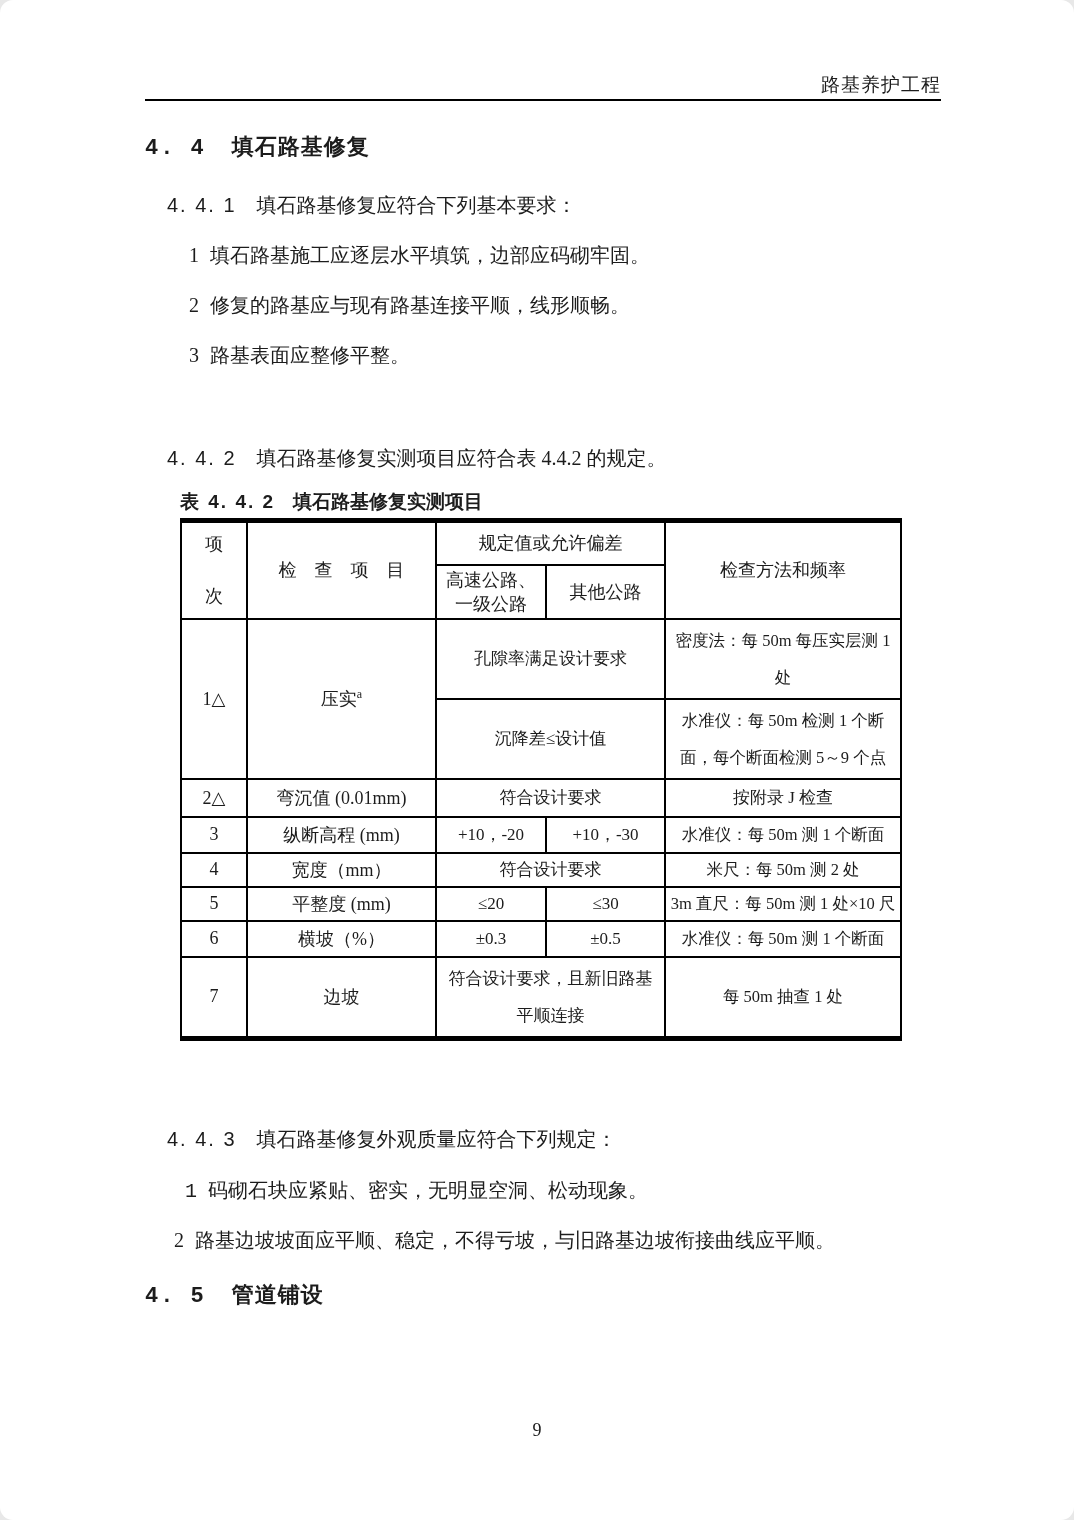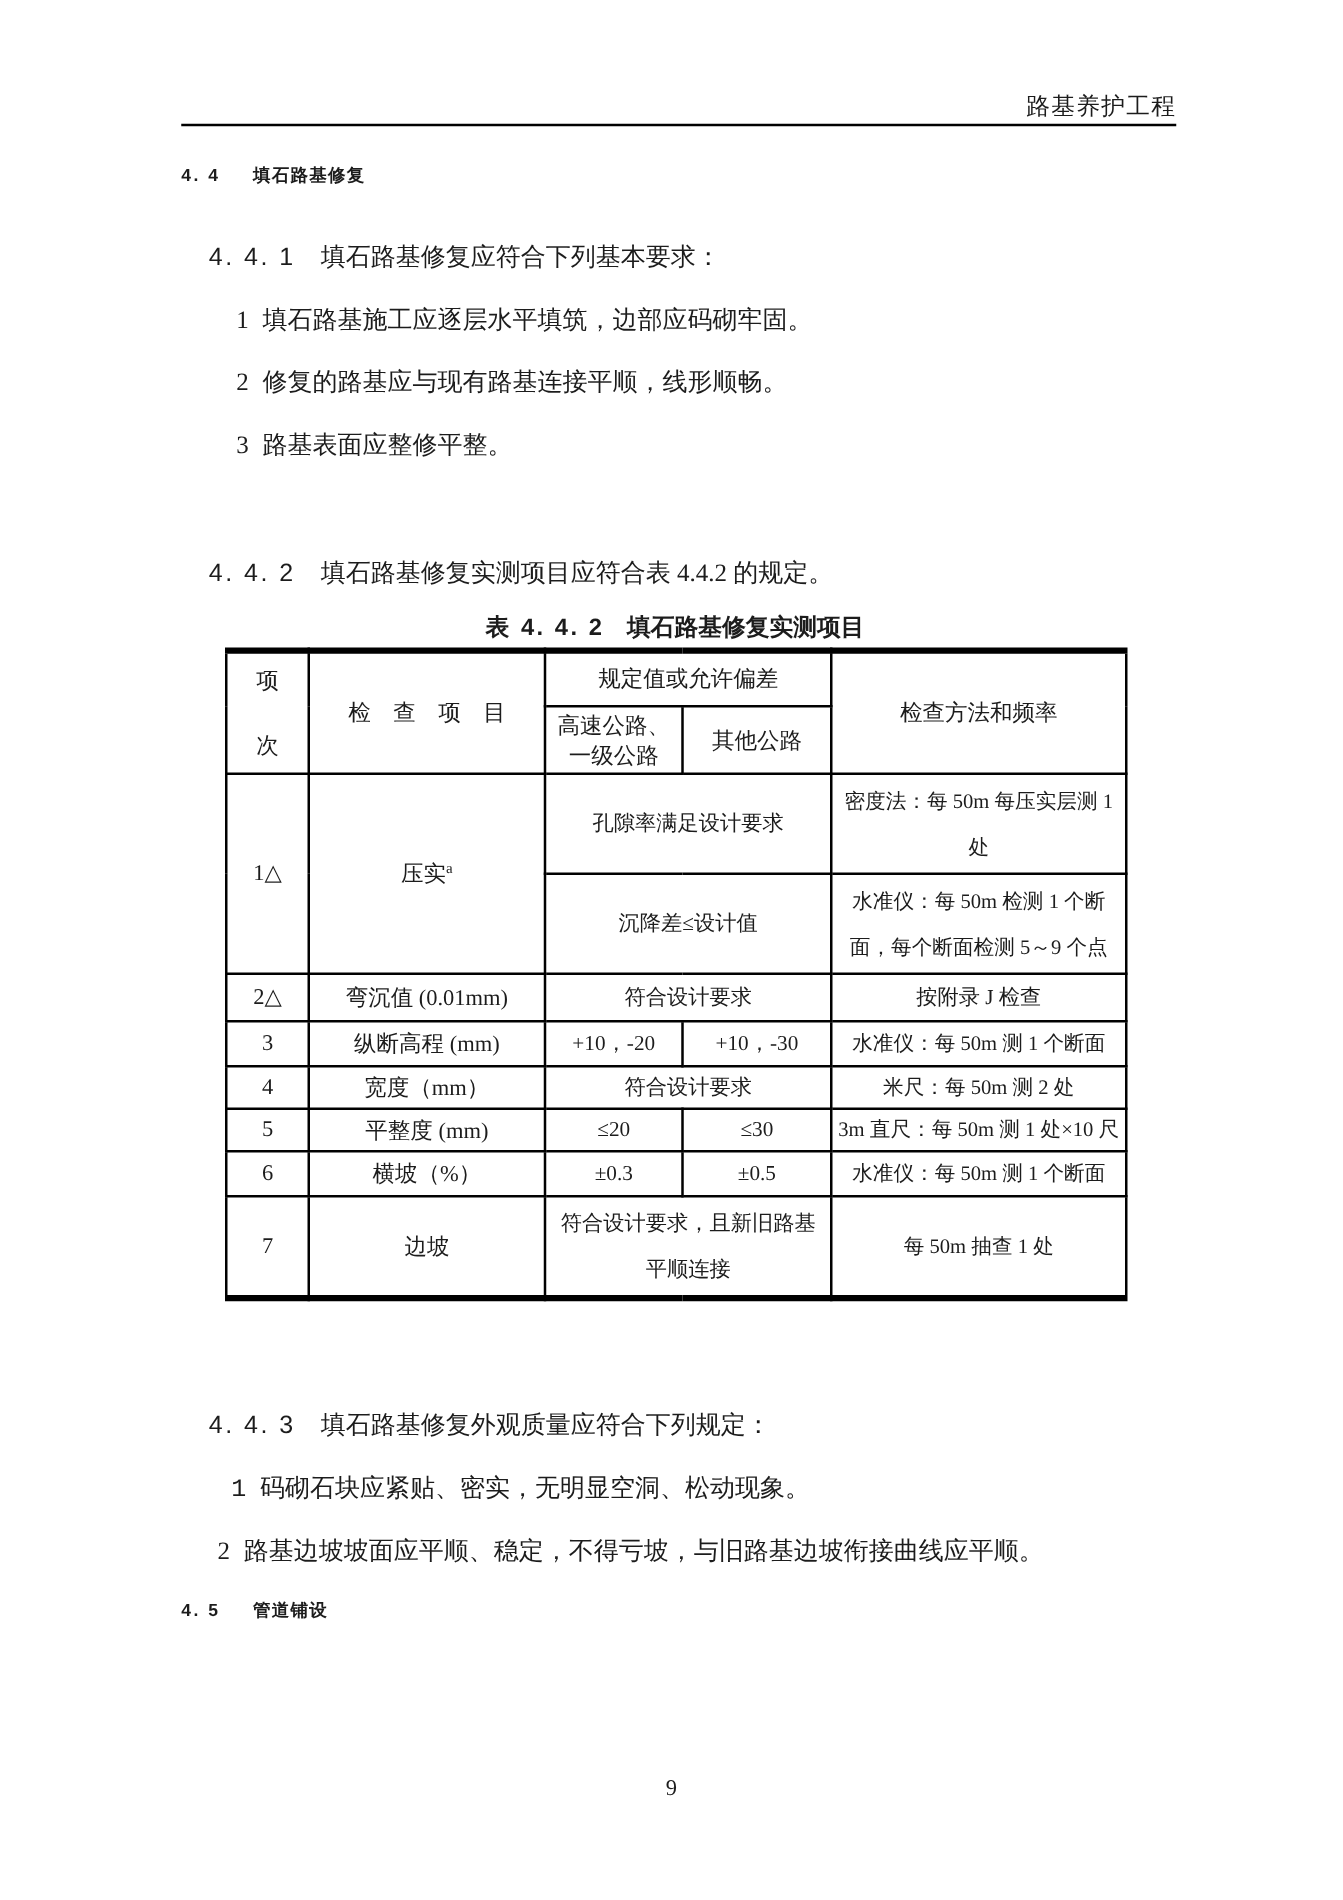--- a/index.html
+++ b/index.html
@@ -1,46 +1,46 @@
 <!DOCTYPE html>
 <html><head>
 <meta charset="utf-8">
 <style>
   * { margin:0; padding:0; box-sizing:border-box; }
   html,body { background:#e8e8e8; }
   body { font-family:"Liberation Serif","DejaVu Serif",serif; color:#1c1c1c; }
   .page {
     position:relative; width:1074px; height:1520px;
-    background:#ffffff; margin:0 auto; overflow:hidden;
+    background:#ffffff; margin:0 auto; overflow:hidden;border-radius:13px;
   }
   .abs { position:absolute; }
 
   
   .header-title { top:72px; right:133px; font-size:19px; letter-spacing:1px; }
   .header-rule { top:99px; left:145px; width:796px; height:2px; background:#000; }
 
   
   .sec-head {
-    left:145px; font-family:Liberation Sans, sans-serif;
-    font-weight:bold; font-size:14px; letter-spacing:1px;
+    left:145px; font-family:Liberation Mono, monospace;
+    font-weight:bold; font-size:22px; letter-spacing:1px;
   }
   .sec-head .num { margin-right:26px; letter-spacing:2px; }
 
   
   .clause { left:167px; font-size:20px; }
   .clause .pnum {
     font-family:"Liberation Sans","DejaVu Sans",sans-serif;
     font-size:20px; margin-right:20px; letter-spacing:2px;
   }
   .item { font-size:20px; }
   .item .inum { margin-right:11px; }
 
   
   .tbl-caption {
-    top:489px; left:180px; width:720px; text-align:center;
+    top:489px; left:180px; width:720px; 
     font-family:"Liberation Sans","DejaVu Sans",sans-serif;
     font-weight:bold; font-size:19px;
   }
   .tbl-caption .cap-label { margin-right:18px; letter-spacing:2px; }
 
   
   .tbl-wrap { top:518px; left:180px; width:720px; }
   table.spec {
     border-collapse:collapse; width:720px; table-layout:fixed;
     border-top:5px solid #000; border-bottom:5px solid #000;

